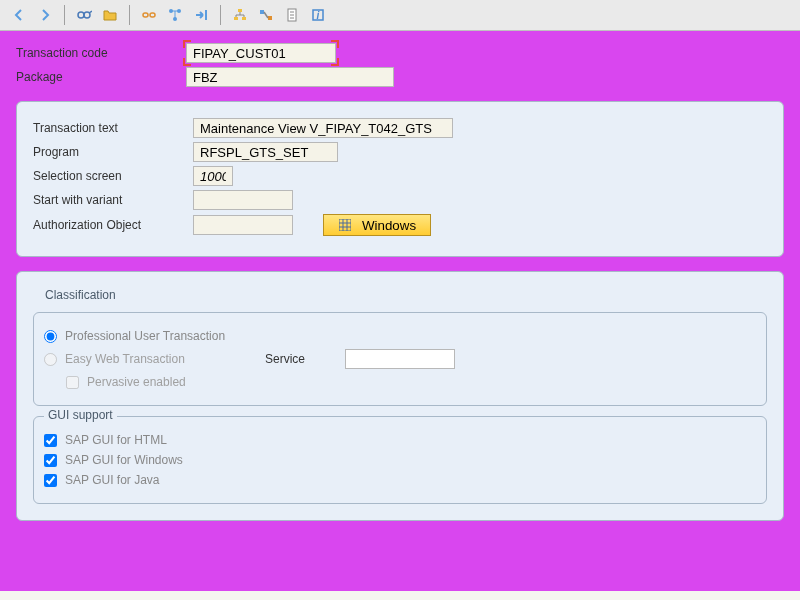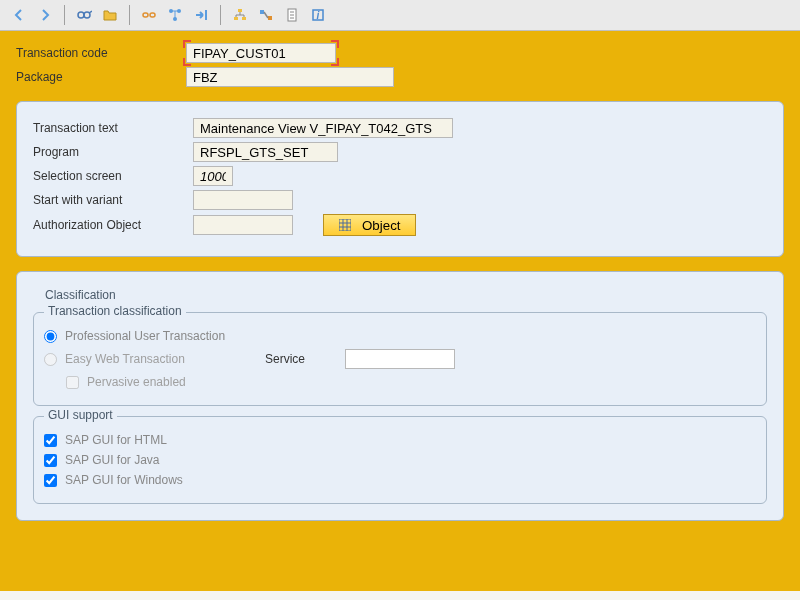--- a/index.html
+++ b/index.html
@@ -30,21 +30,21 @@
     .toolbar-icon {
       width: 22px;
       height: 22px;
       display: flex;
       align-items: center;
       justify-content: center;
       cursor: pointer;
       border: 1px solid transparent;
     }
     .content-area {
-      background: #eab308;
+      background: #d946ef;
       padding: 12px 16px;
       min-height: 560px;
     }
     .label-row {
       display: flex;
       align-items: center;
       margin-bottom: 4px;
     }
     .label-row label {
       width: 170px;
@@ -269,30 +269,29 @@
       <button class="values-button">
         <span class="values-button-icon">
           <svg width="12" height="12" viewBox="0 0 12 12">
               <rect x="0" y="0" width="12" height="12" fill="none" stroke="#4a6a9a"></rect>
               <line x1="4" y1="0" x2="4" y2="12" stroke="#4a6a9a"></line>
               <line x1="8" y1="0" x2="8" y2="12" stroke="#4a6a9a"></line>
               <line x1="0" y1="4" x2="12" y2="4" stroke="#4a6a9a"></line>
               <line x1="0" y1="8" x2="12" y2="8" stroke="#4a6a9a"></line>
             </svg>
         </span>
-        <span>Object</span>
+        <span>Windows</span>
       </button>
     </div>
   </div>
 
   <div class="panel">
     <div class="classification-title">Classification</div>
 
     <div class="group-box">
-      <div class="group-box-title">Transaction classification</div>
       <div class="radio-row">
         <input type="radio" name="tc" checked="" style="">
         <span>Professional User Transaction</span>
       </div>
       <div class="radio-row service-row disabled-row" style="margin:6px 0">
         <input type="radio" name="tc" disabled="" style="">
         <span style="width:200px">Easy Web Transaction</span>
         <span style="color:#333">Service</span>
         <input type="text" class="service-input" style="margin-left: 40px;">
       </div>
@@ -303,22 +302,22 @@
     </div>
 
     <div class="group-box">
       <div class="group-box-title">GUI support</div>
       <div class="checkbox-row">
         <input type="checkbox" checked="" style="">
         <span>SAP GUI for HTML</span>
       </div>
       <div class="checkbox-row">
         <input type="checkbox" checked="" style="">
-        <span>SAP GUI for Java</span>
+        <span>SAP GUI for Windows</span>
       </div>
       <div class="checkbox-row">
         <input type="checkbox" checked="" style="">
-        <span>SAP GUI for Windows</span>
+        <span>SAP GUI for Java</span>
       </div>
     </div>
   </div>
 
 </div>
 
 </body></html>

